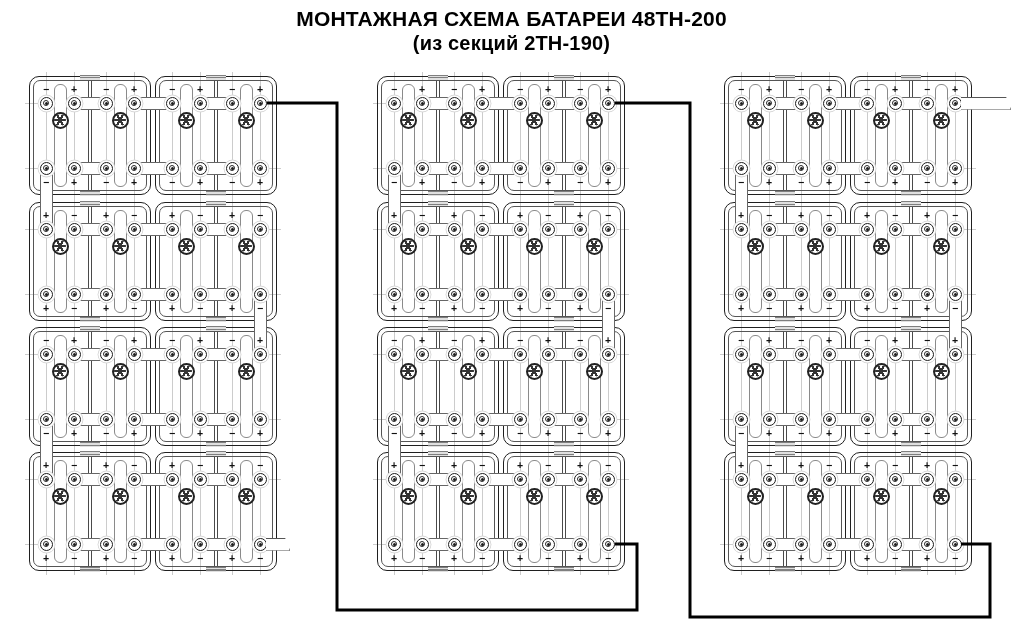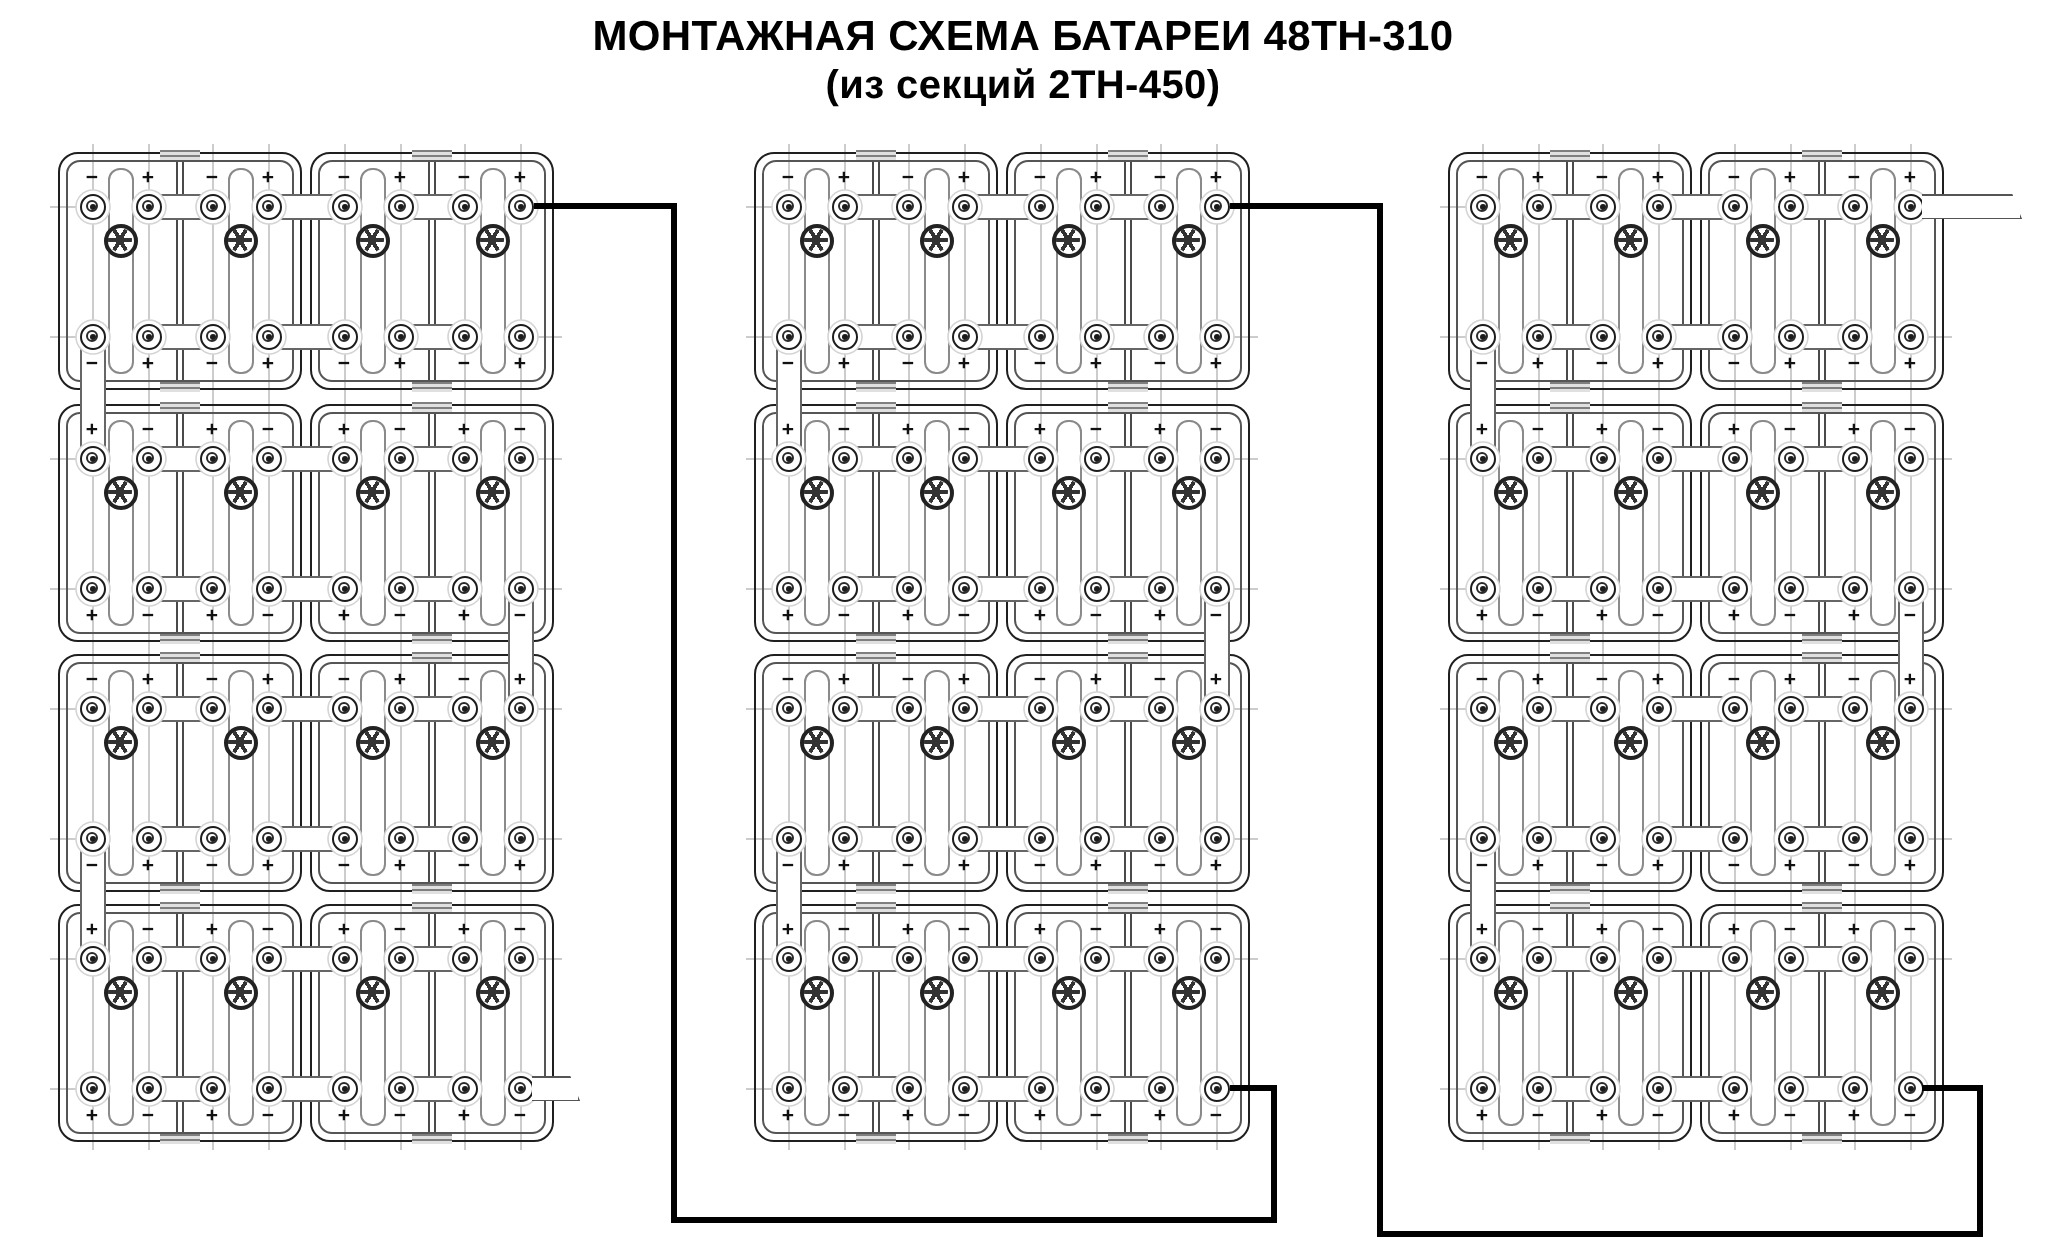--- a/index.html
+++ b/index.html
@@ -51,22 +51,22 @@
   .lead{position:absolute;height:13px;background:#fff;border:1.3px solid #555;border-left:none;
         z-index:5;box-sizing:border-box;clip-path:polygon(0 0,calc(100% - 5px) 0,100% 100%,0 100%)}
 
   svg.cables{position:absolute;left:0;top:0;z-index:5;pointer-events:none}
   .cable{fill:none;stroke:#000;stroke-width:3;stroke-linejoin:miter}
 </style>
 </head>
 <body>
 
 <div id="stage">
-  <div class="title">МОНТАЖНАЯ СХЕМА БАТАРЕИ 48ТН-310</div>
-  <div class="title title2">(из секций 2ТН-450)</div>
+  <div class="title">МОНТАЖНАЯ СХЕМА БАТАРЕИ 48ТН-200</div>
+  <div class="title title2">(из секций 2ТН-190)</div>
 <div class="battery-column" style="left: 29px; top: 76px; width: 248px; height: 495px;">
       <div class="battery-row" style="top: 0px;">
         <div class="section" style="left: 0px;">
           <div class="clv" style="left: 16.5px;"></div>
           <div class="clv" style="left: 44.5px;"></div>
           <div class="clv" style="left: 76.5px;"></div>
           <div class="clv" style="left: 104.5px;"></div>
           <div class="clh" style="top: 26.5px;"></div>
           <div class="clh" style="top: 91.5px;"></div>
           <div class="sec-outer"></div>

